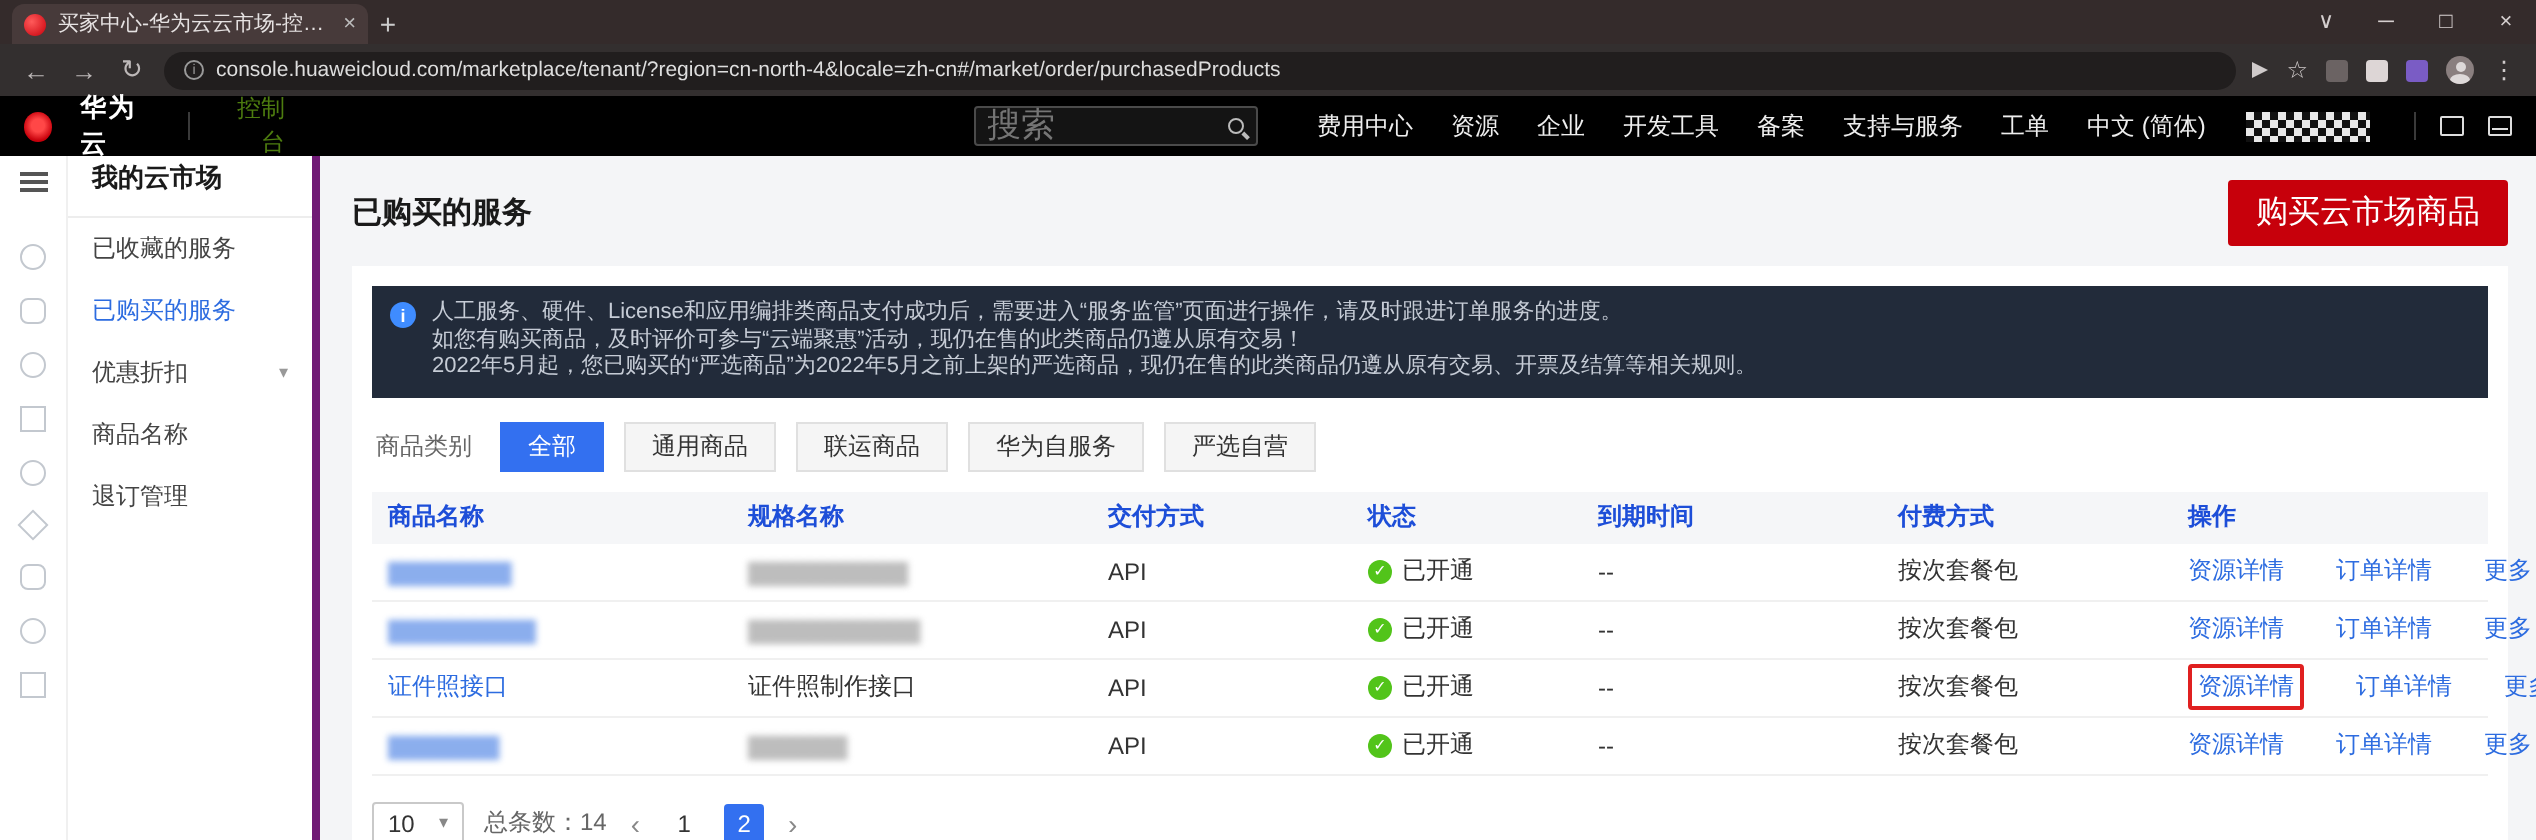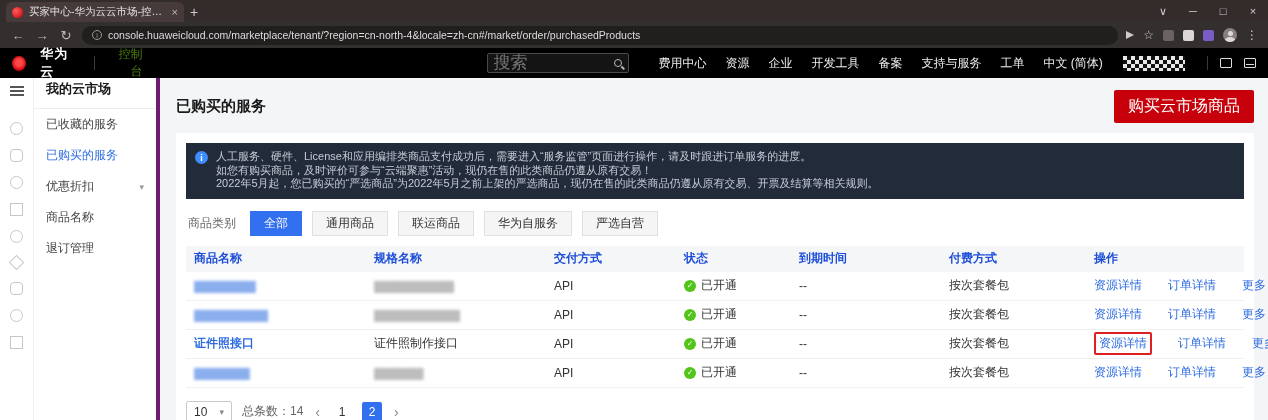--- a/index.html
+++ b/index.html
@@ -81,21 +81,21 @@
   .filterrow { display:flex; align-items:center; gap:10px; margin: 12px 2px 10px 2px; }
   .filter-label { color:#666; font-size:12px; margin-right:4px; }
   .ftab { font-size:12px; padding: 3px 13px; background:#f5f5f5; border:1px solid #e0e0e0; color:#333; cursor:pointer; }
   .ftab.active { background:#3370f0; border-color:#3370f0; color:#fff; }
 
   .grid { width:100%; }
   .grid-row { display:grid; grid-template-columns: 180px 180px 130px 115px 150px 145px 1fr; align-items:center; }
   .grid-head { background:#f5f6f8; height: 26px; font-weight:bold; color:#1d4ed8; }
   .grid-head > div, .grid-body > div { padding: 0 8px; font-size:12px; white-space:nowrap; }
   .grid-body { height: 29px; border-bottom: 1px solid #f0f0f0; }
-  .cell-link { color:#2d6ce0; cursor:pointer;font-weight:bold; }
+  .cell-link { color:#2d6ce0; cursor:pointer; }
   .redacted-txt { filter: blur(1.6px); opacity:.55; font-size:10px; letter-spacing:-1px; }
   .status-wrap { display:flex; align-items:center; gap:5px; }
   .status-dot { width:12px; height:12px; border-radius:50%; background:#52c41a; color:#fff; font-size:8px; display:flex; align-items:center; justify-content:center; }
   .actions { display:flex; align-items:center; gap:26px; }
   .actions .a-link { color:#2d6ce0; cursor:pointer; white-space:nowrap; }
   .annot-box { border: 2px solid #e02020; padding: 1px 3px; border-radius:2px; }
   .caret-sm { color:#2d6ce0; font-size:9px; margin-left:2px; }
 
   .pagerow { display:flex; align-items:center; gap:10px; margin-top: 13px; }
   .psize { width: 46px; height: 22px; border:1px solid #c9c9c9; border-radius:2px; display:flex; align-items:center; justify-content:space-between; padding:0 7px; background:#fff; cursor:pointer; }

